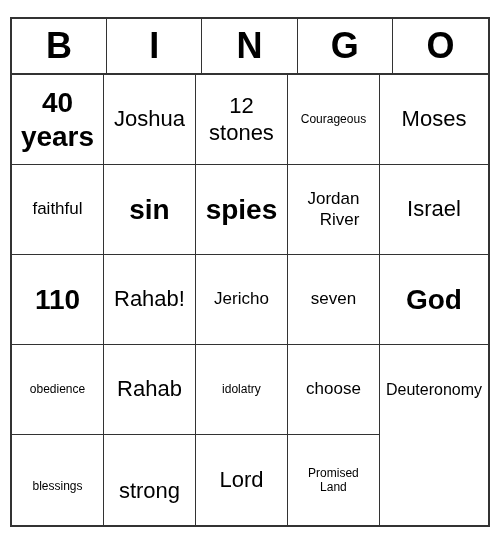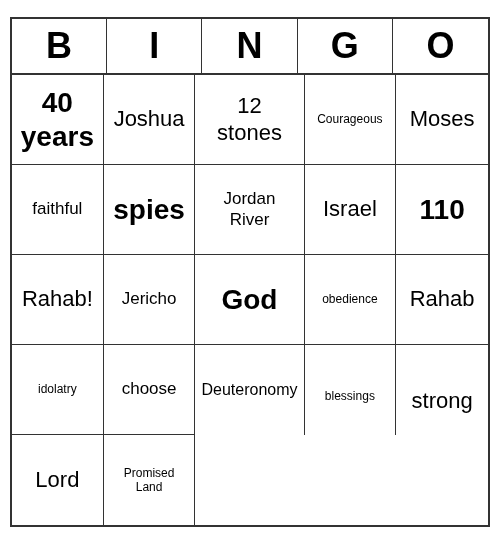--- a/index.html
+++ b/index.html
@@ -126,37 +126,43 @@
       <div class="bingo-cell">
         <span class="cell-text size-sm" style="white-space: pre-line;">Courageous</span>
       </div>
       <div class="bingo-cell">
         <span class="cell-text size-lg" style="white-space: pre-line;">Moses</span>
       </div>
       <div class="bingo-cell">
         <span class="cell-text size-md" style="white-space: pre-line; text-align: center;">faithful</span>
       </div>
       <div class="bingo-cell">
+        <span class="cell-text size-xl bold" style="white-space: pre-line;">sin</span>
+      </div>
+      <div class="bingo-cell">
         <span class="cell-text size-xl" style="white-space: pre-line;">spies</span>
       </div>
       <div class="bingo-cell">
-        <span class="cell-text size-md" style="white-space: pre-line;">Jordan
+        <span class="cell-text size-md" style="white-space: pre-line; text-align: right;">Jordan
 River</span>
       </div>
       <div class="bingo-cell">
         <span class="cell-text size-lg" style="white-space: pre-line;">Israel</span>
       </div>
       <div class="bingo-cell">
         <span class="cell-text size-xl" style="white-space: pre-line;">110</span>
       </div>
       <div class="bingo-cell">
         <span class="cell-text size-lg" style="white-space: pre-line;">Rahab!</span>
       </div>
       <div class="bingo-cell">
         <span class="cell-text size-md" style="white-space: pre-line;">Jericho</span>
+      </div>
+      <div class="bingo-cell">
+        <span class="cell-text size-md" style="white-space: pre-line;">seven</span>
       </div>
       <div class="bingo-cell">
         <span class="cell-text size-xl" style="white-space: pre-line;">God</span>
       </div>
       <div class="bingo-cell">
         <span class="cell-text size-sm" style="white-space: pre-line;">obedience</span>
       </div>
       <div class="bingo-cell">
         <span class="cell-text size-lg" style="white-space: pre-line;">Rahab</span>
       </div>

